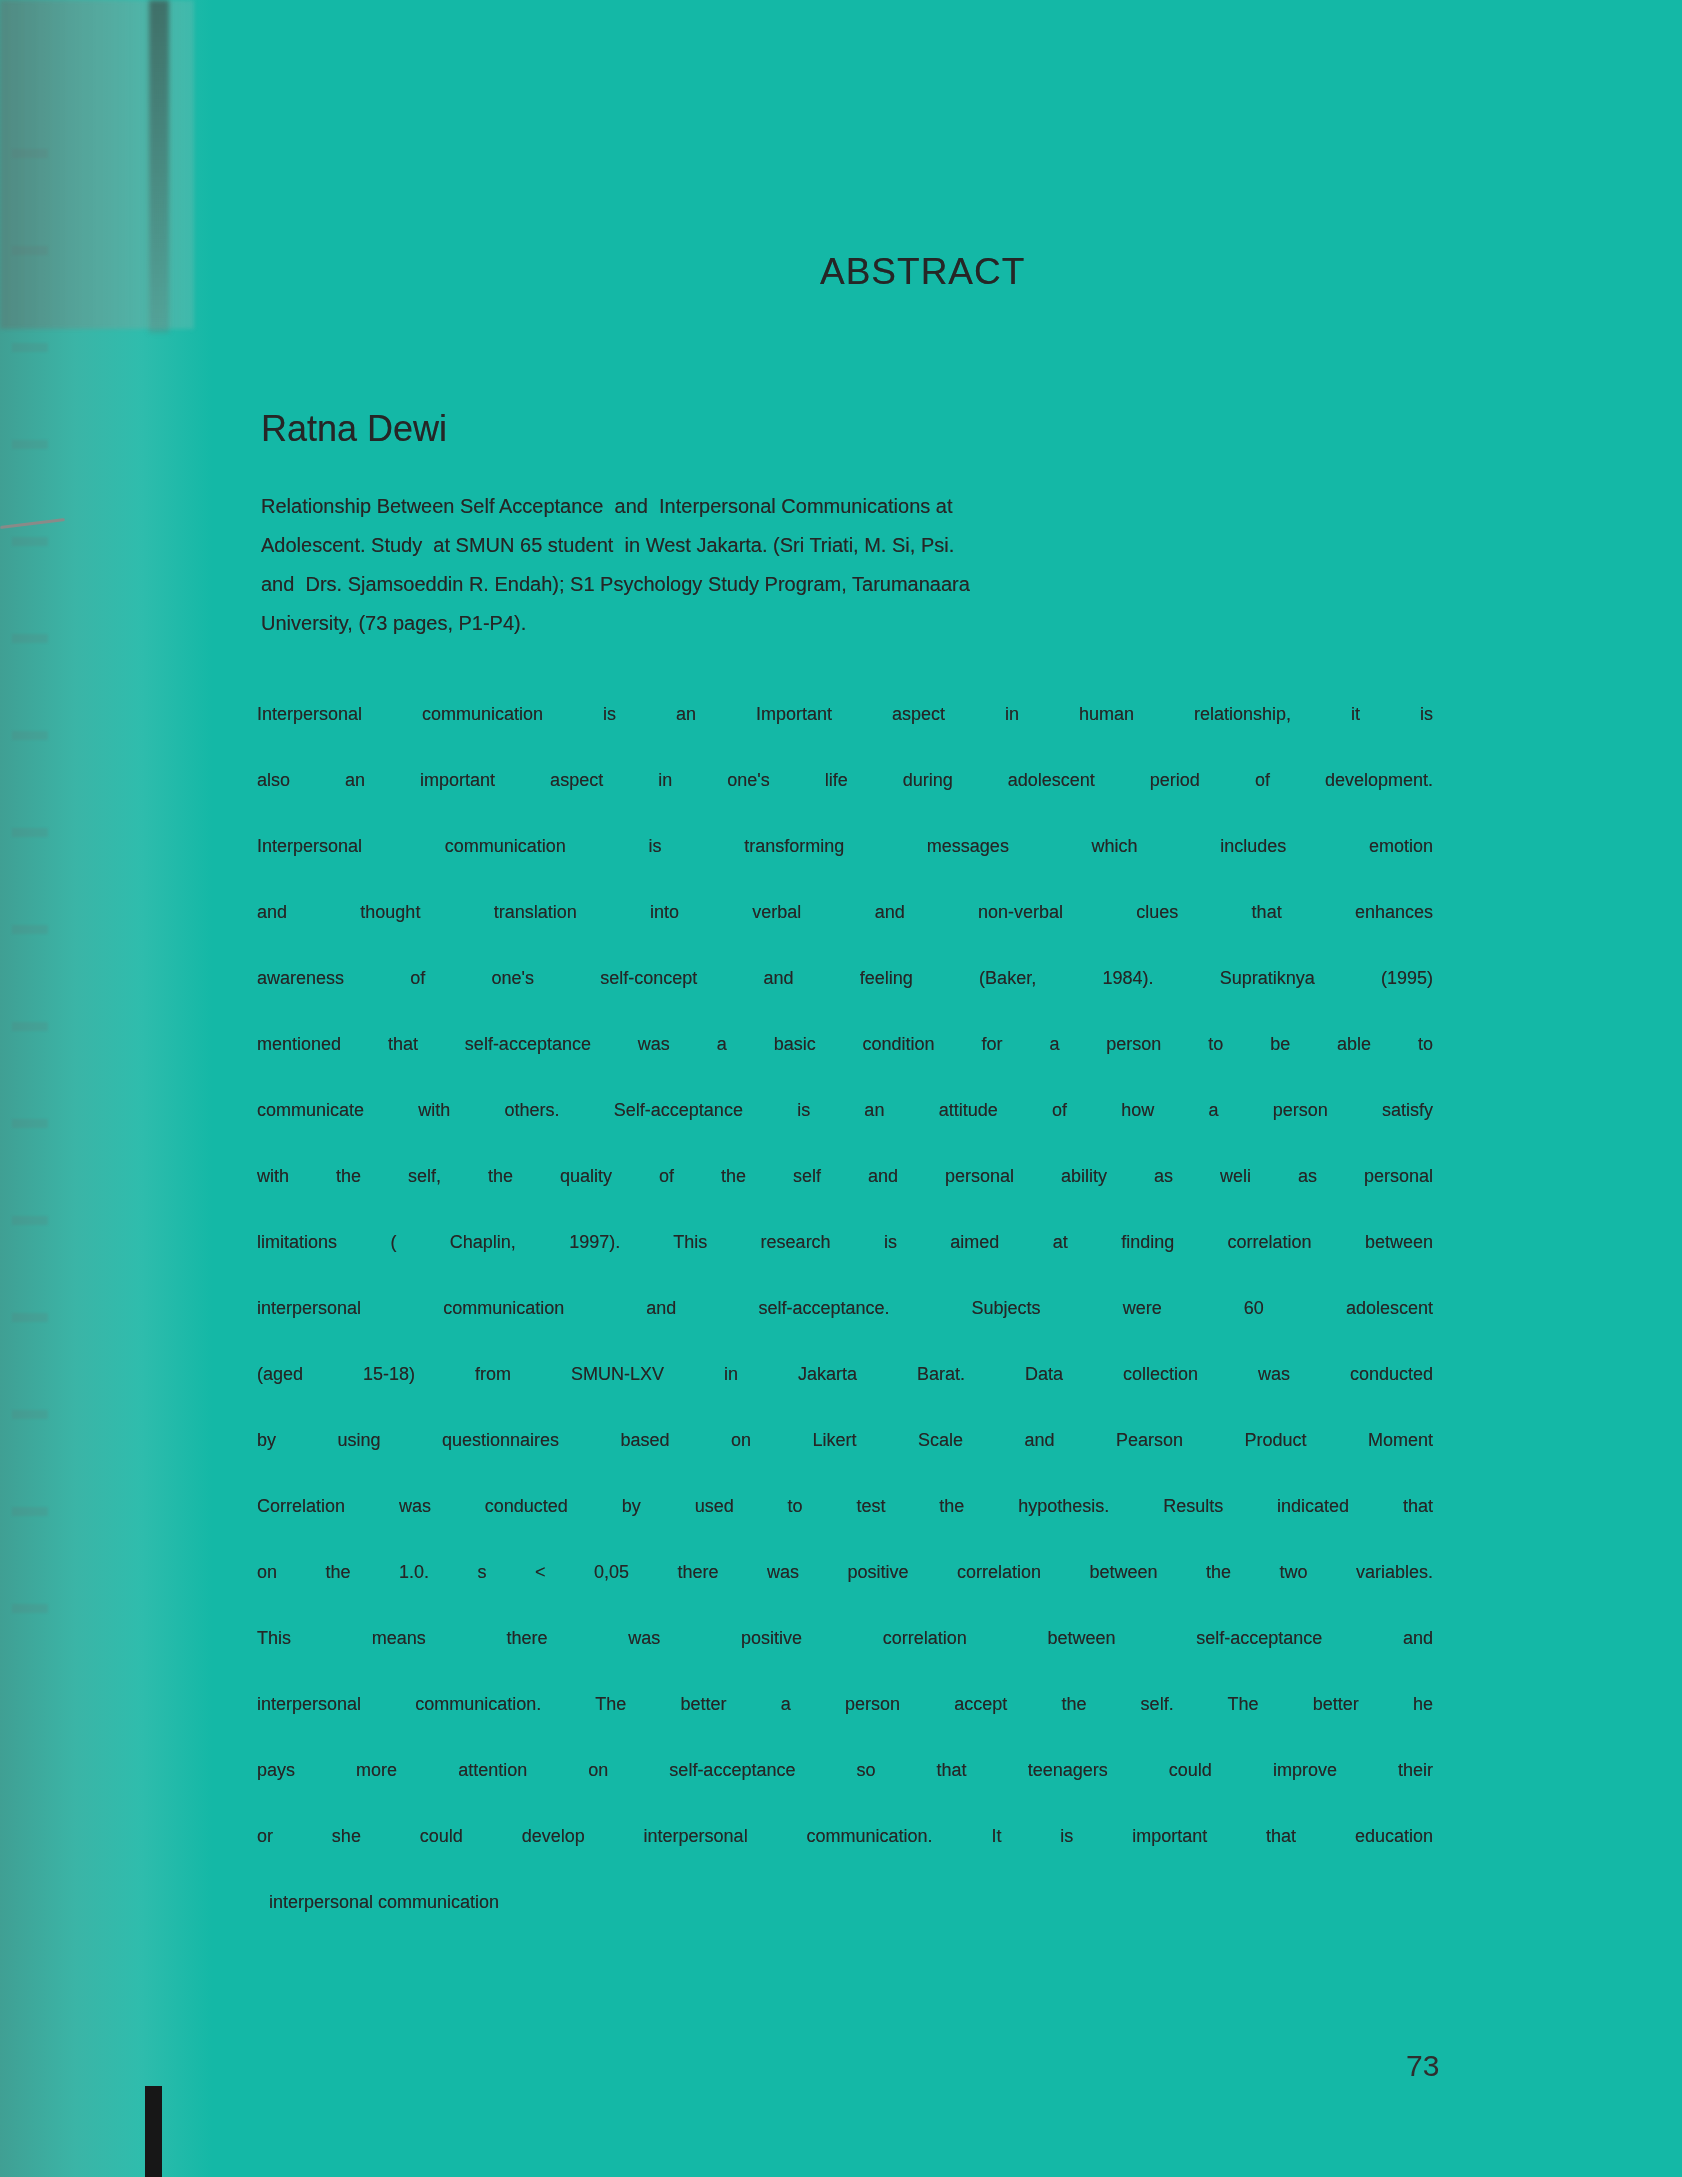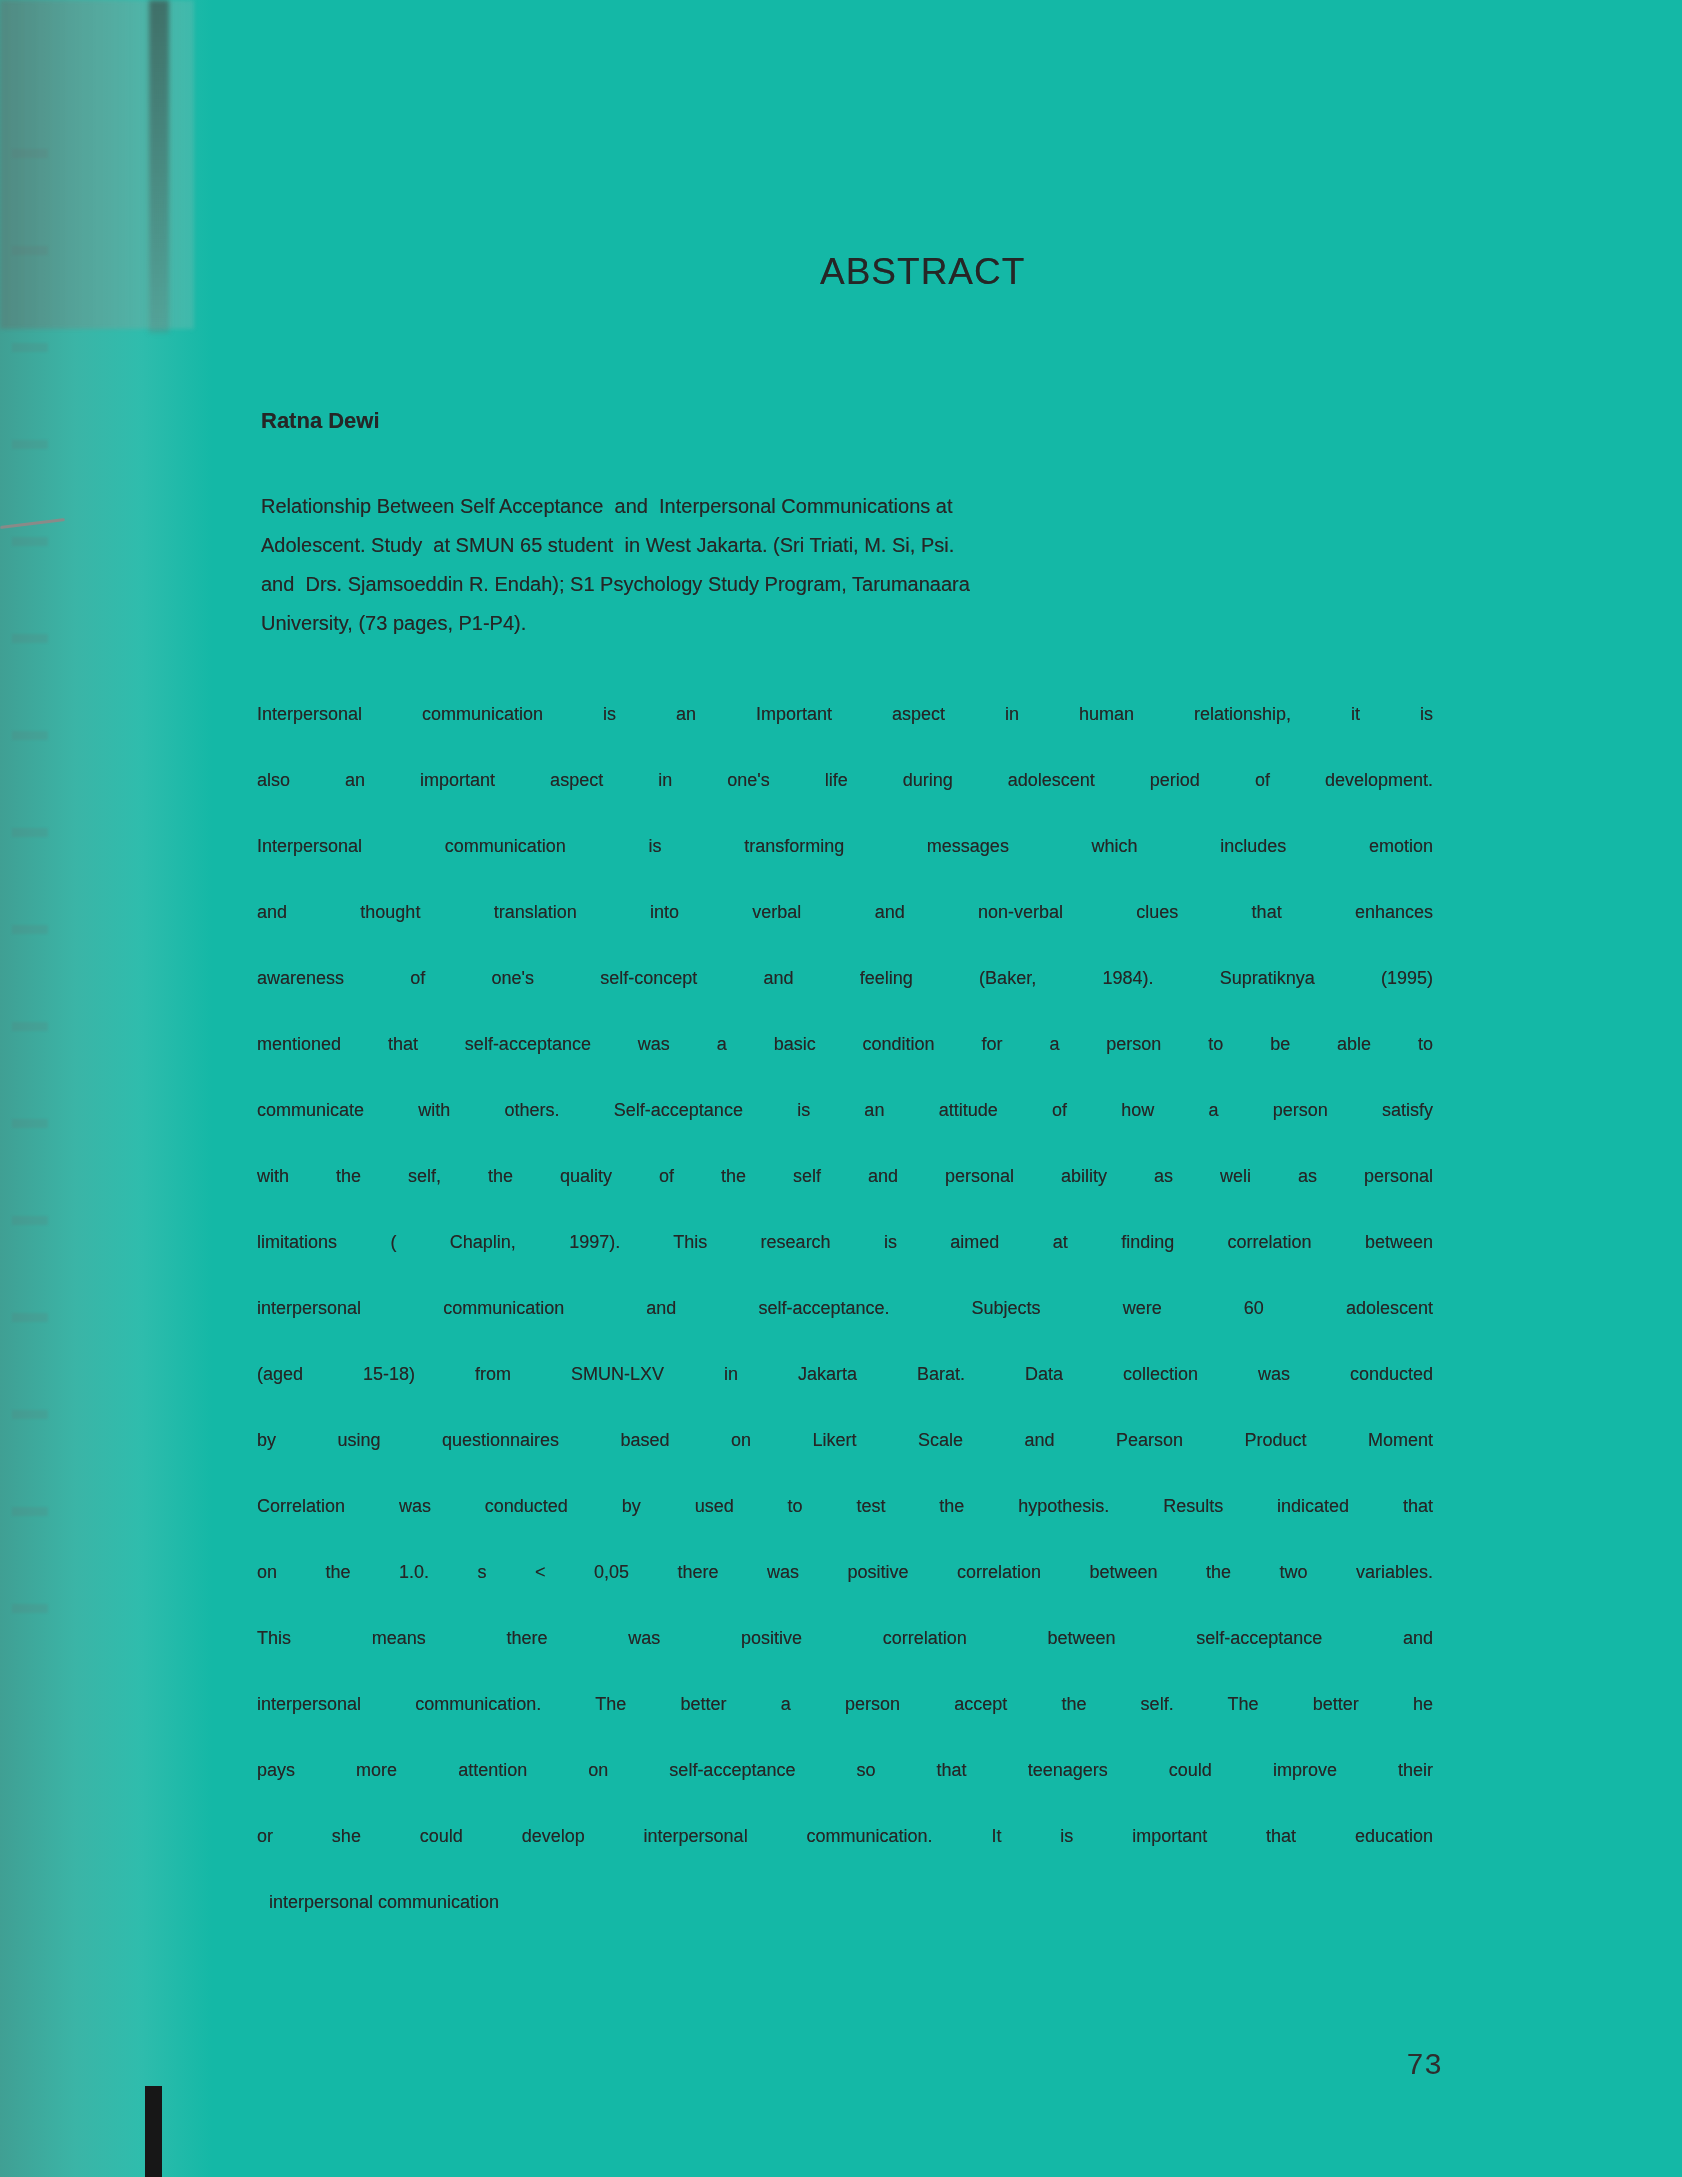--- a/index.html
+++ b/index.html
@@ -58,23 +58,22 @@
     pointer-events:none;
   }
   
   .heading{
     position:absolute;top:251px;left:820px;
     font-size:37px;letter-spacing:1px;
     text-shadow:0 0 0.5px rgba(35,35,35,0.55);
   }
   .author{
     position:absolute;top:408px;left:261px;
-    font-size:22px;
+    font-size:36px;
     text-shadow:0 0 0.5px rgba(35,35,35,0.5);
-    font-weight:bold;
   }
   .citation{
     position:absolute;top:487px;left:261px;width:1188px;
     font-size:20px;line-height:39px;
     text-shadow:0 0 0.5px rgba(35,35,35,0.5);
   }
   .citation div{white-space:pre-wrap;}
   .body{
     position:absolute;top:681px;left:257px;width:1176px;
     font-size:18px;line-height:66px;
@@ -82,21 +81,21 @@
   }
   .bline{
     text-align:justify;
     text-align-last:justify;
     text-justify:inter-word;
     height:66px;overflow:hidden;
   }
   .bline.lastline{text-align-last:left;margin-left:12px;}
   .pageno{
     position:absolute;top:2049px;left:1406px;
-    font-family:Liberation Mono, monospace;
+    font-family:Liberation Sans, sans-serif;
     font-size:30px;color:#2e2e2e;
   }
 </style>
 </head>
 <body>
 
 <div class="page">
 
   <div class="scan-edge-left"></div>
   <div class="scan-corner-top"></div>

